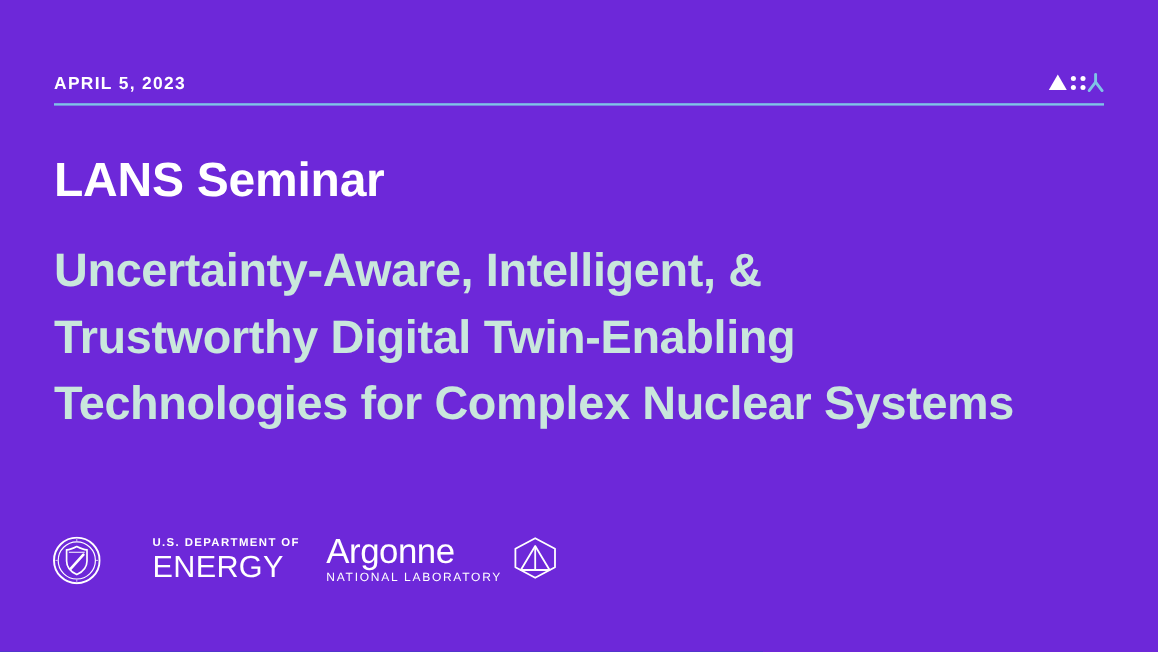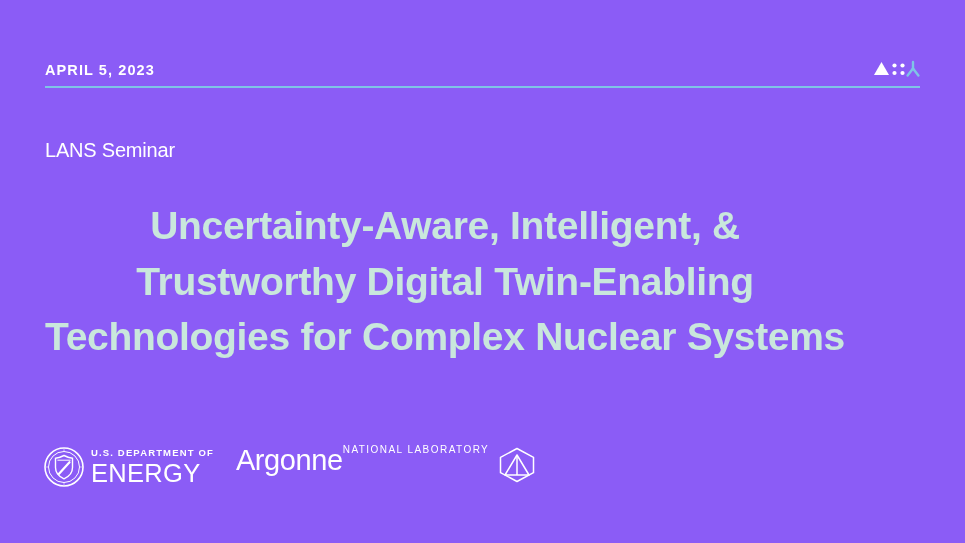--- a/index.html
+++ b/index.html
@@ -11,21 +11,21 @@
     height: 543px;
     overflow: hidden;
     font-family: "Liberation Sans", sans-serif;
     background: #0065a8;
   }
 
   .slide {
     position: relative;
     width: 965px;
     height: 543px;
-    background: #8b5cf6;
+    background: #6d28d9;
     box-sizing: border-box;
   }
 
   
   .slide-header {
     position: absolute;
     left: 45px;
     top: 60px;
     width: 875px;
     height: 34px;
@@ -58,38 +58,37 @@
     width: 56px;
     height: 22px;
   }
 
   
   .eyebrow {
     position: absolute;
     left: 45px;
     top: 128px;
     color: #ffffff;
-    font-size: 20px;
-    font-weight: normal;
+    font-size: 40px;
+    font-weight: bold;
     letter-spacing: -0.2px;
     line-height: 44px;
     white-space: nowrap;
   }
 
   .title {
     position: absolute;
     left: 45px;
     top: 198px;
     width: 800px;
     color: #c9e7dc;
     font-size: 39px;
     font-weight: bold;
     line-height: 55.5px;
     letter-spacing: -0.3px;
-    text-align: center;
   }
 
   
   .logo-strip {
     position: absolute;
     left: 44px;
     top: 441px;
     height: 52px;
     display: flex;
     align-items: center;
@@ -104,20 +103,21 @@
   }
   .doe-seal {
     width: 40px;
     height: 40px;
     flex: 0 0 40px;
   }
   .doe-words {
     display: flex;
     flex-direction: column;
     line-height: 1;
+    margin-left: 36px;
   }
   .doe-dept {
     color: #ffffff;
     font-size: 9.5px;
     font-weight: bold;
     letter-spacing: 1.15px;
     margin-bottom: 2px;
     white-space: nowrap;
   }
   .doe-energy {
@@ -131,21 +131,21 @@
 
   .argonne-logo {
     display: flex;
     align-items: flex-start;
     gap: 6px;
     height: 48px;
     padding-top: 2px;
   }
   .argonne-wordblock {
     display: flex;
-    flex-direction: row;
+    flex-direction: column;
   }
   .argonne-name {
     color: #ffffff;
     font-size: 29px;
     font-weight: normal;
     letter-spacing: -0.4px;
     line-height: 32px;
     white-space: nowrap;
   }
   .argonne-sub {

